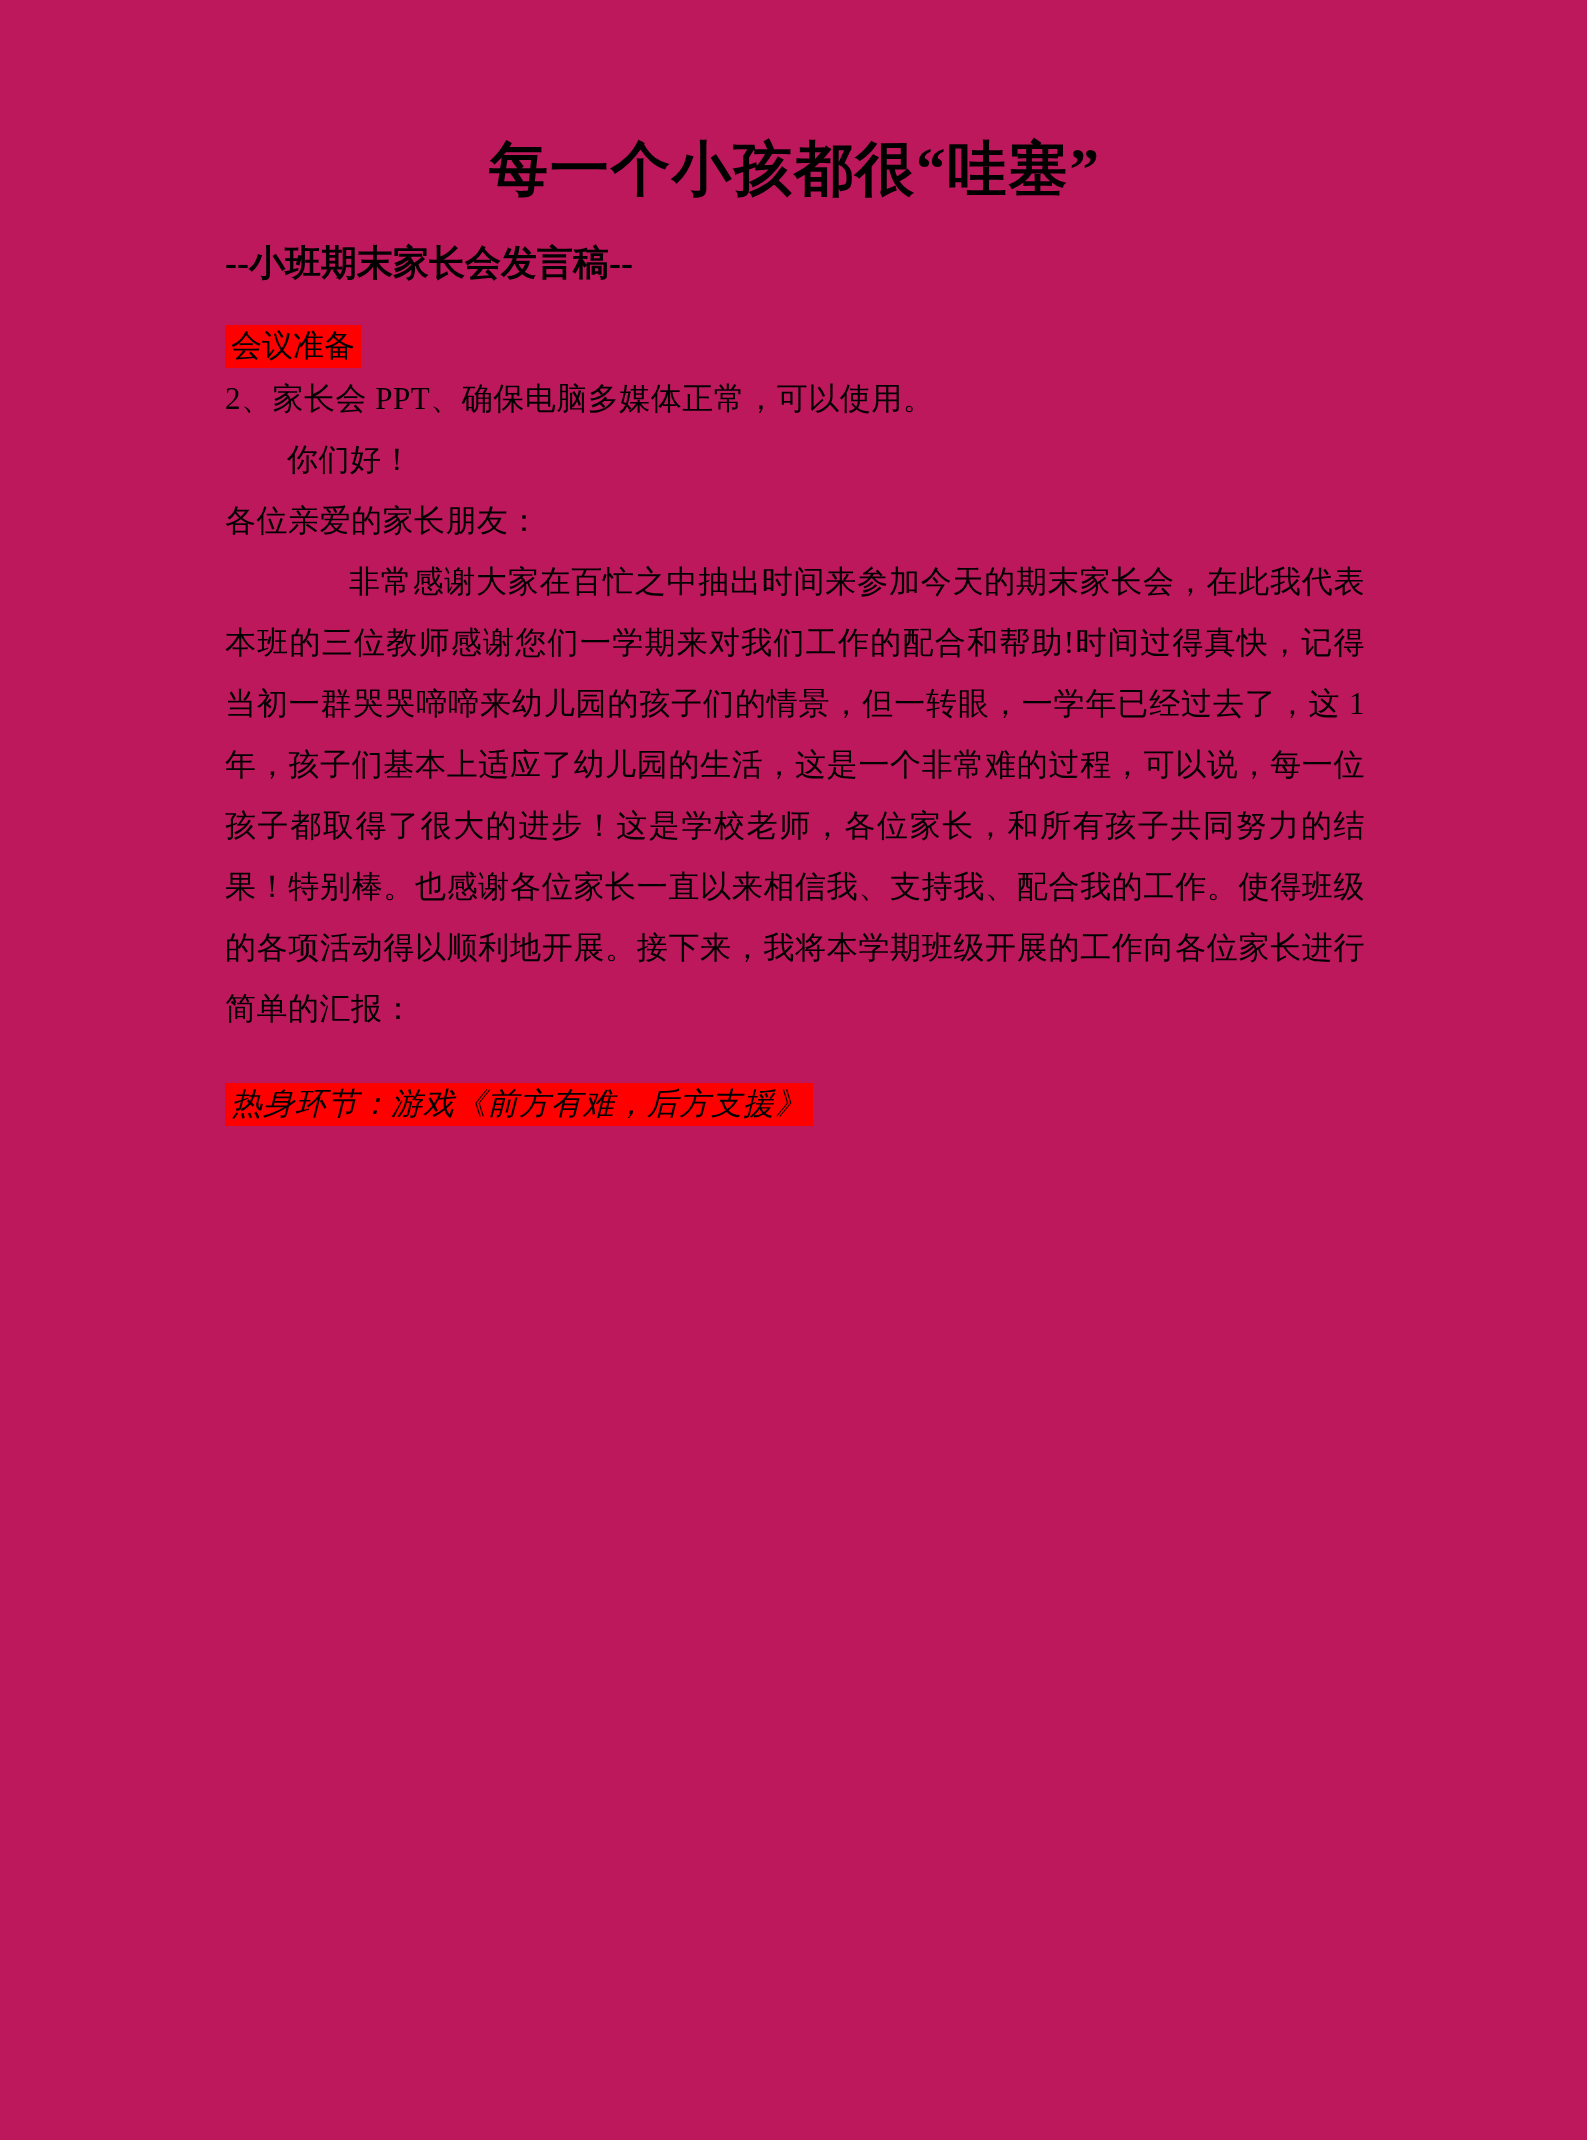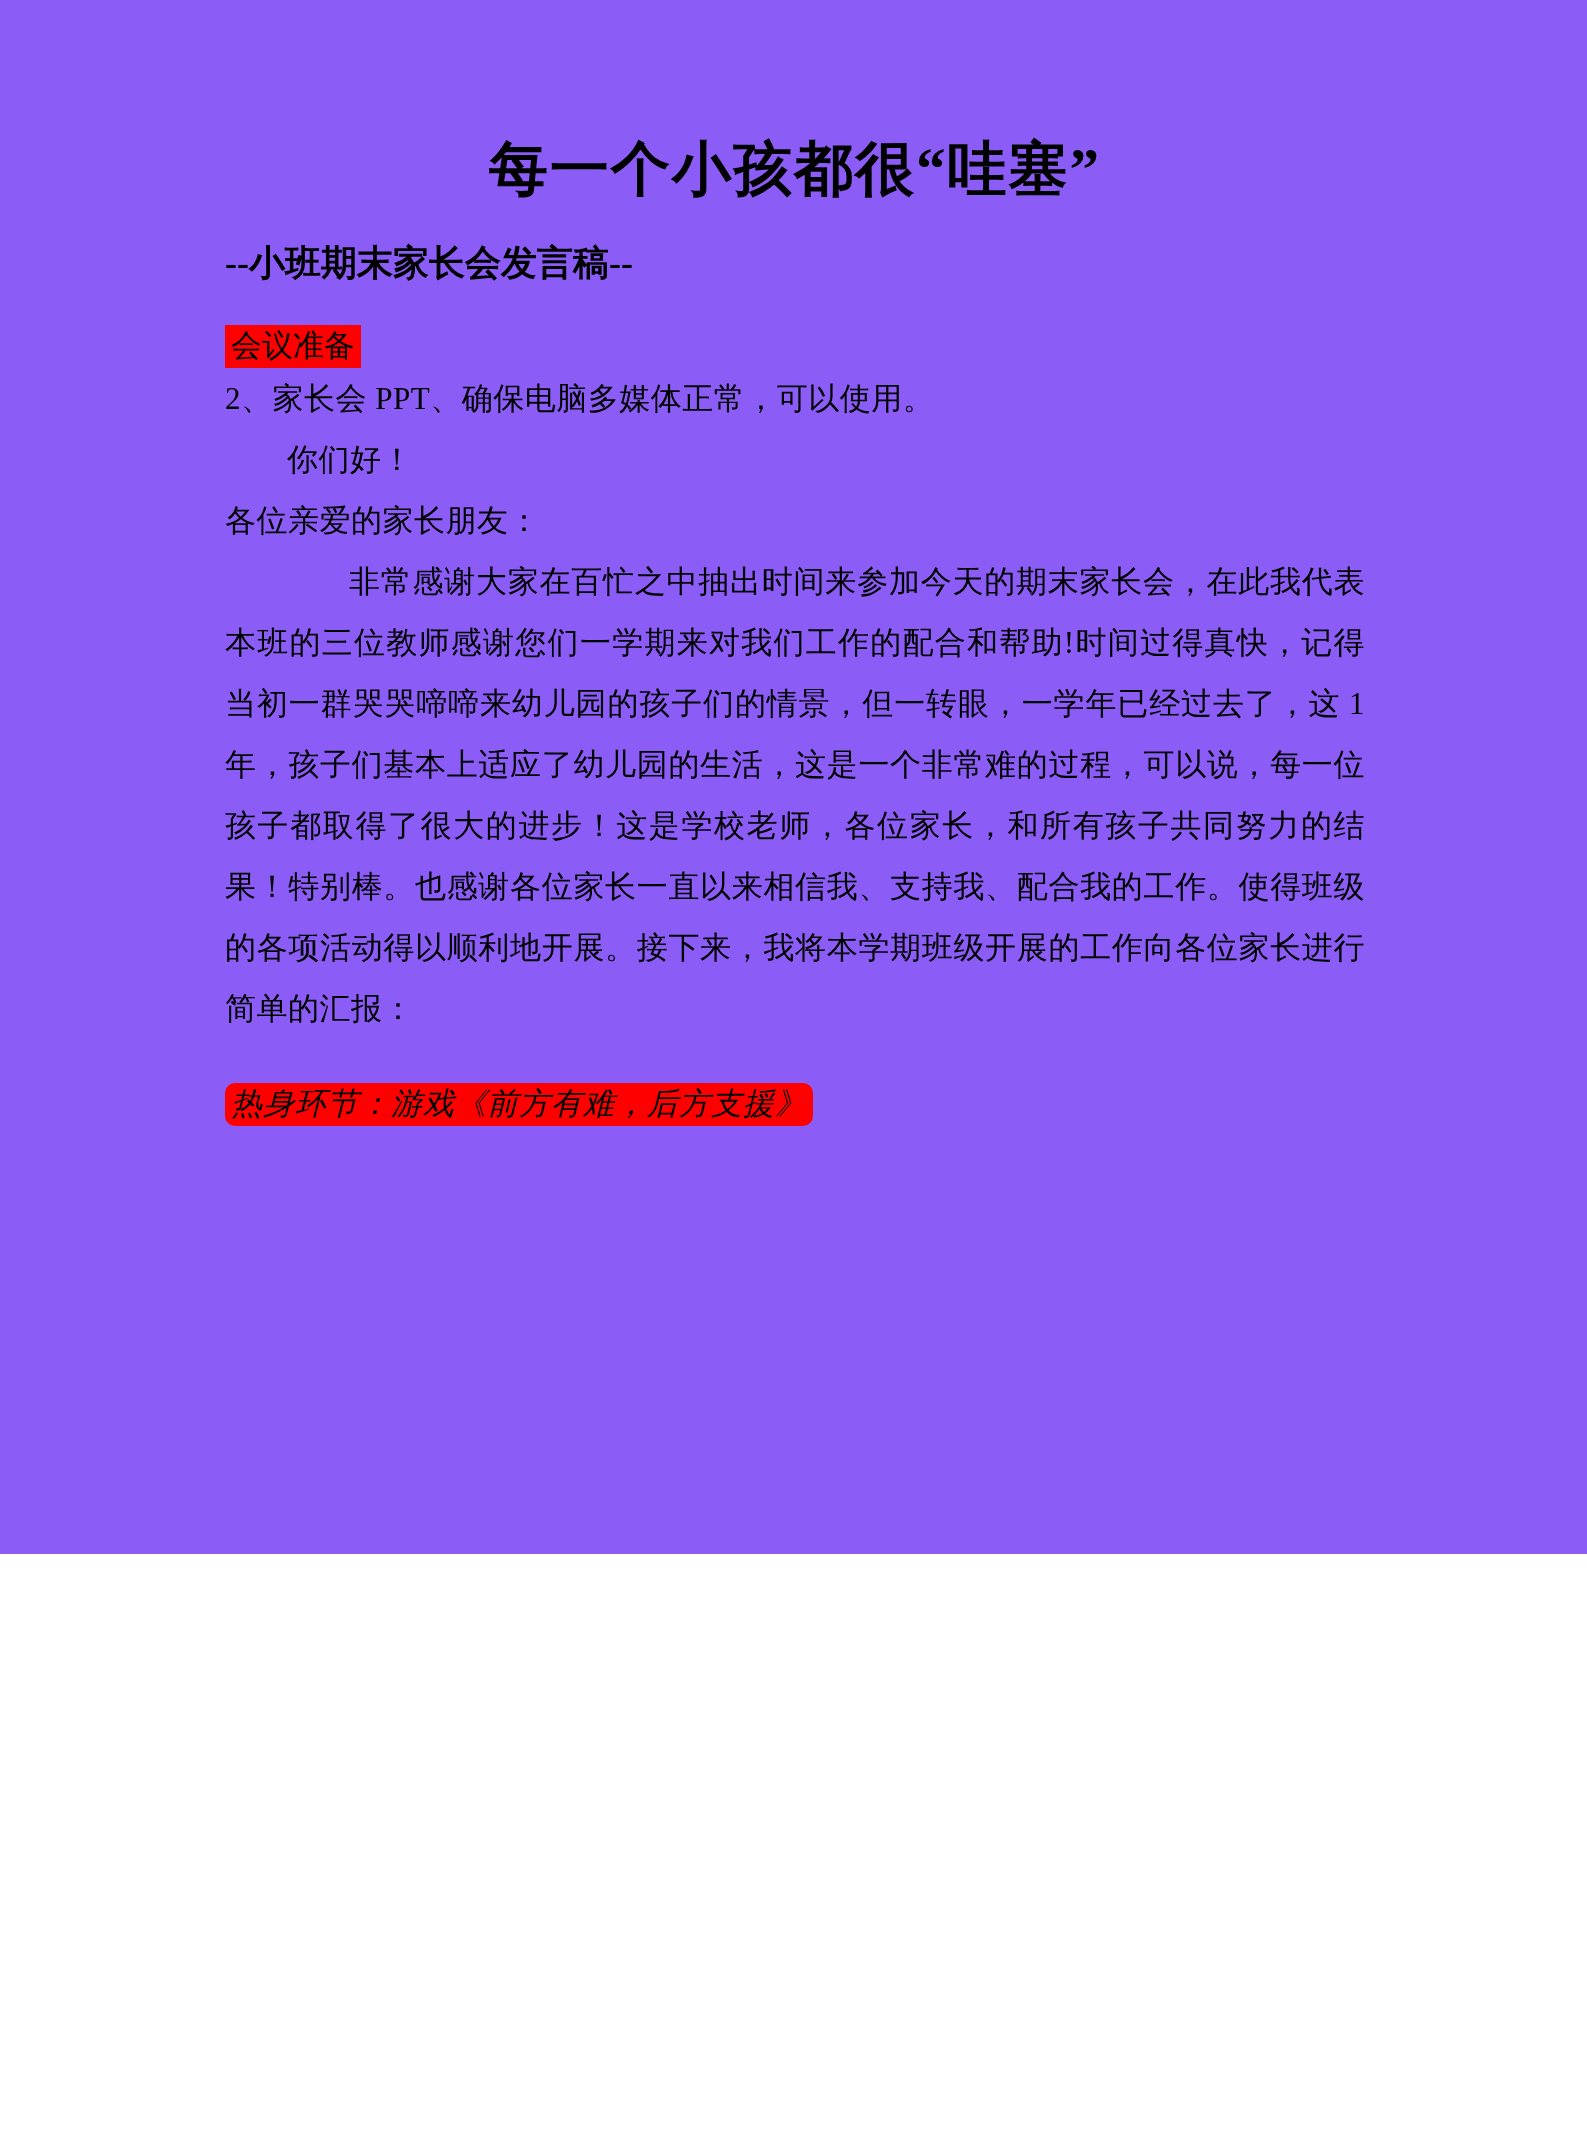--- a/index.html
+++ b/index.html
@@ -3,22 +3,22 @@
 <meta charset="utf-8">
 <style>
   html, body {
     margin: 0;
     padding: 0;
     background: #ffffff;
   }
   .page {
     position: relative;
     width: 1587px;
-    height: 1554px;
-    background: #8b5cf6;
+    height: 2140px;
+    background: #be185d;
     box-sizing: border-box;
     padding: 8px;
     overflow: hidden;
     font-family: "Liberation Serif", "DejaVu Serif", serif;
     color: #000000;
   }
   .content {
     position: absolute;
     left: 225px;
     top: 0;
@@ -52,21 +52,20 @@
     font-weight: normal;
     background: #FF0000;
     color: #000000;
     padding: 5px 6px 7px 6px;
     display: inline-block;
     line-height: 1.0;
   }
   .section-heading.italic .hl {
     font-style: italic;
     letter-spacing: 1px;
-    border-radius: 10px;
   }
   p.body {
     margin: 0;
     font-size: 31px;
     line-height: 61px;
     text-align: justify;
     text-justify: inter-ideograph;
     letter-spacing: 0.5px;
   }
   p.body.first { padding-top: 28px; }

